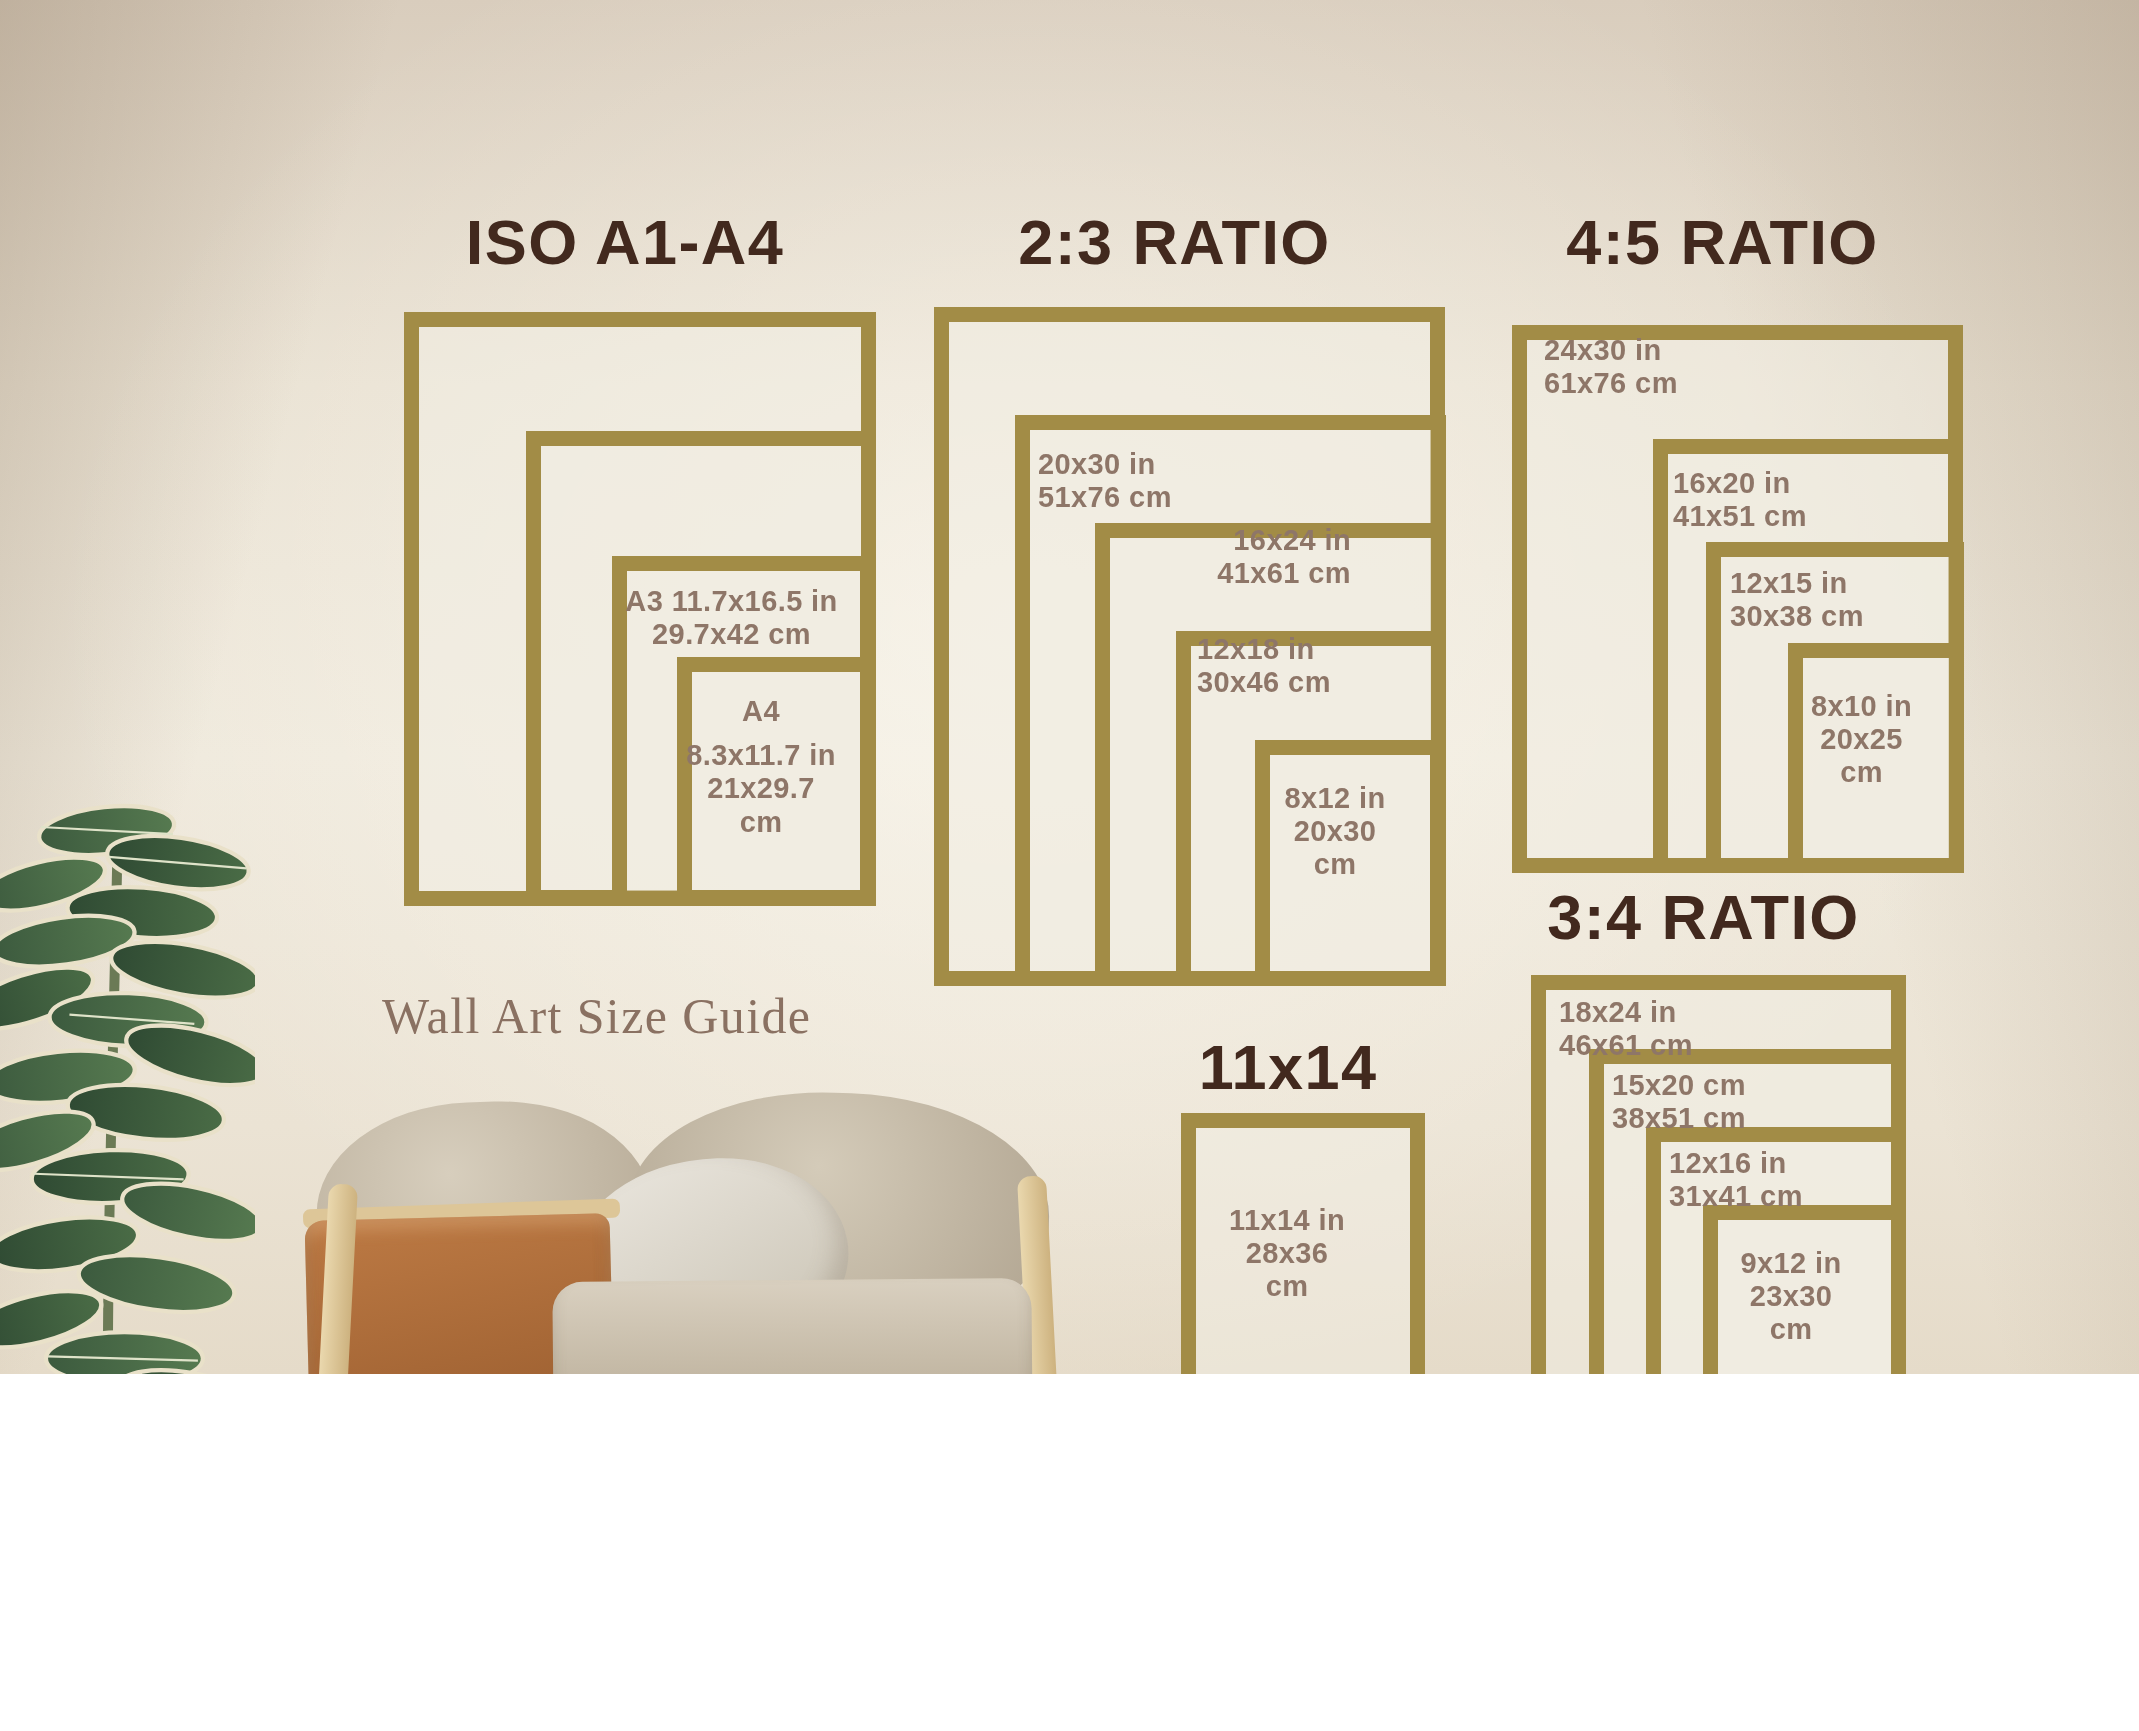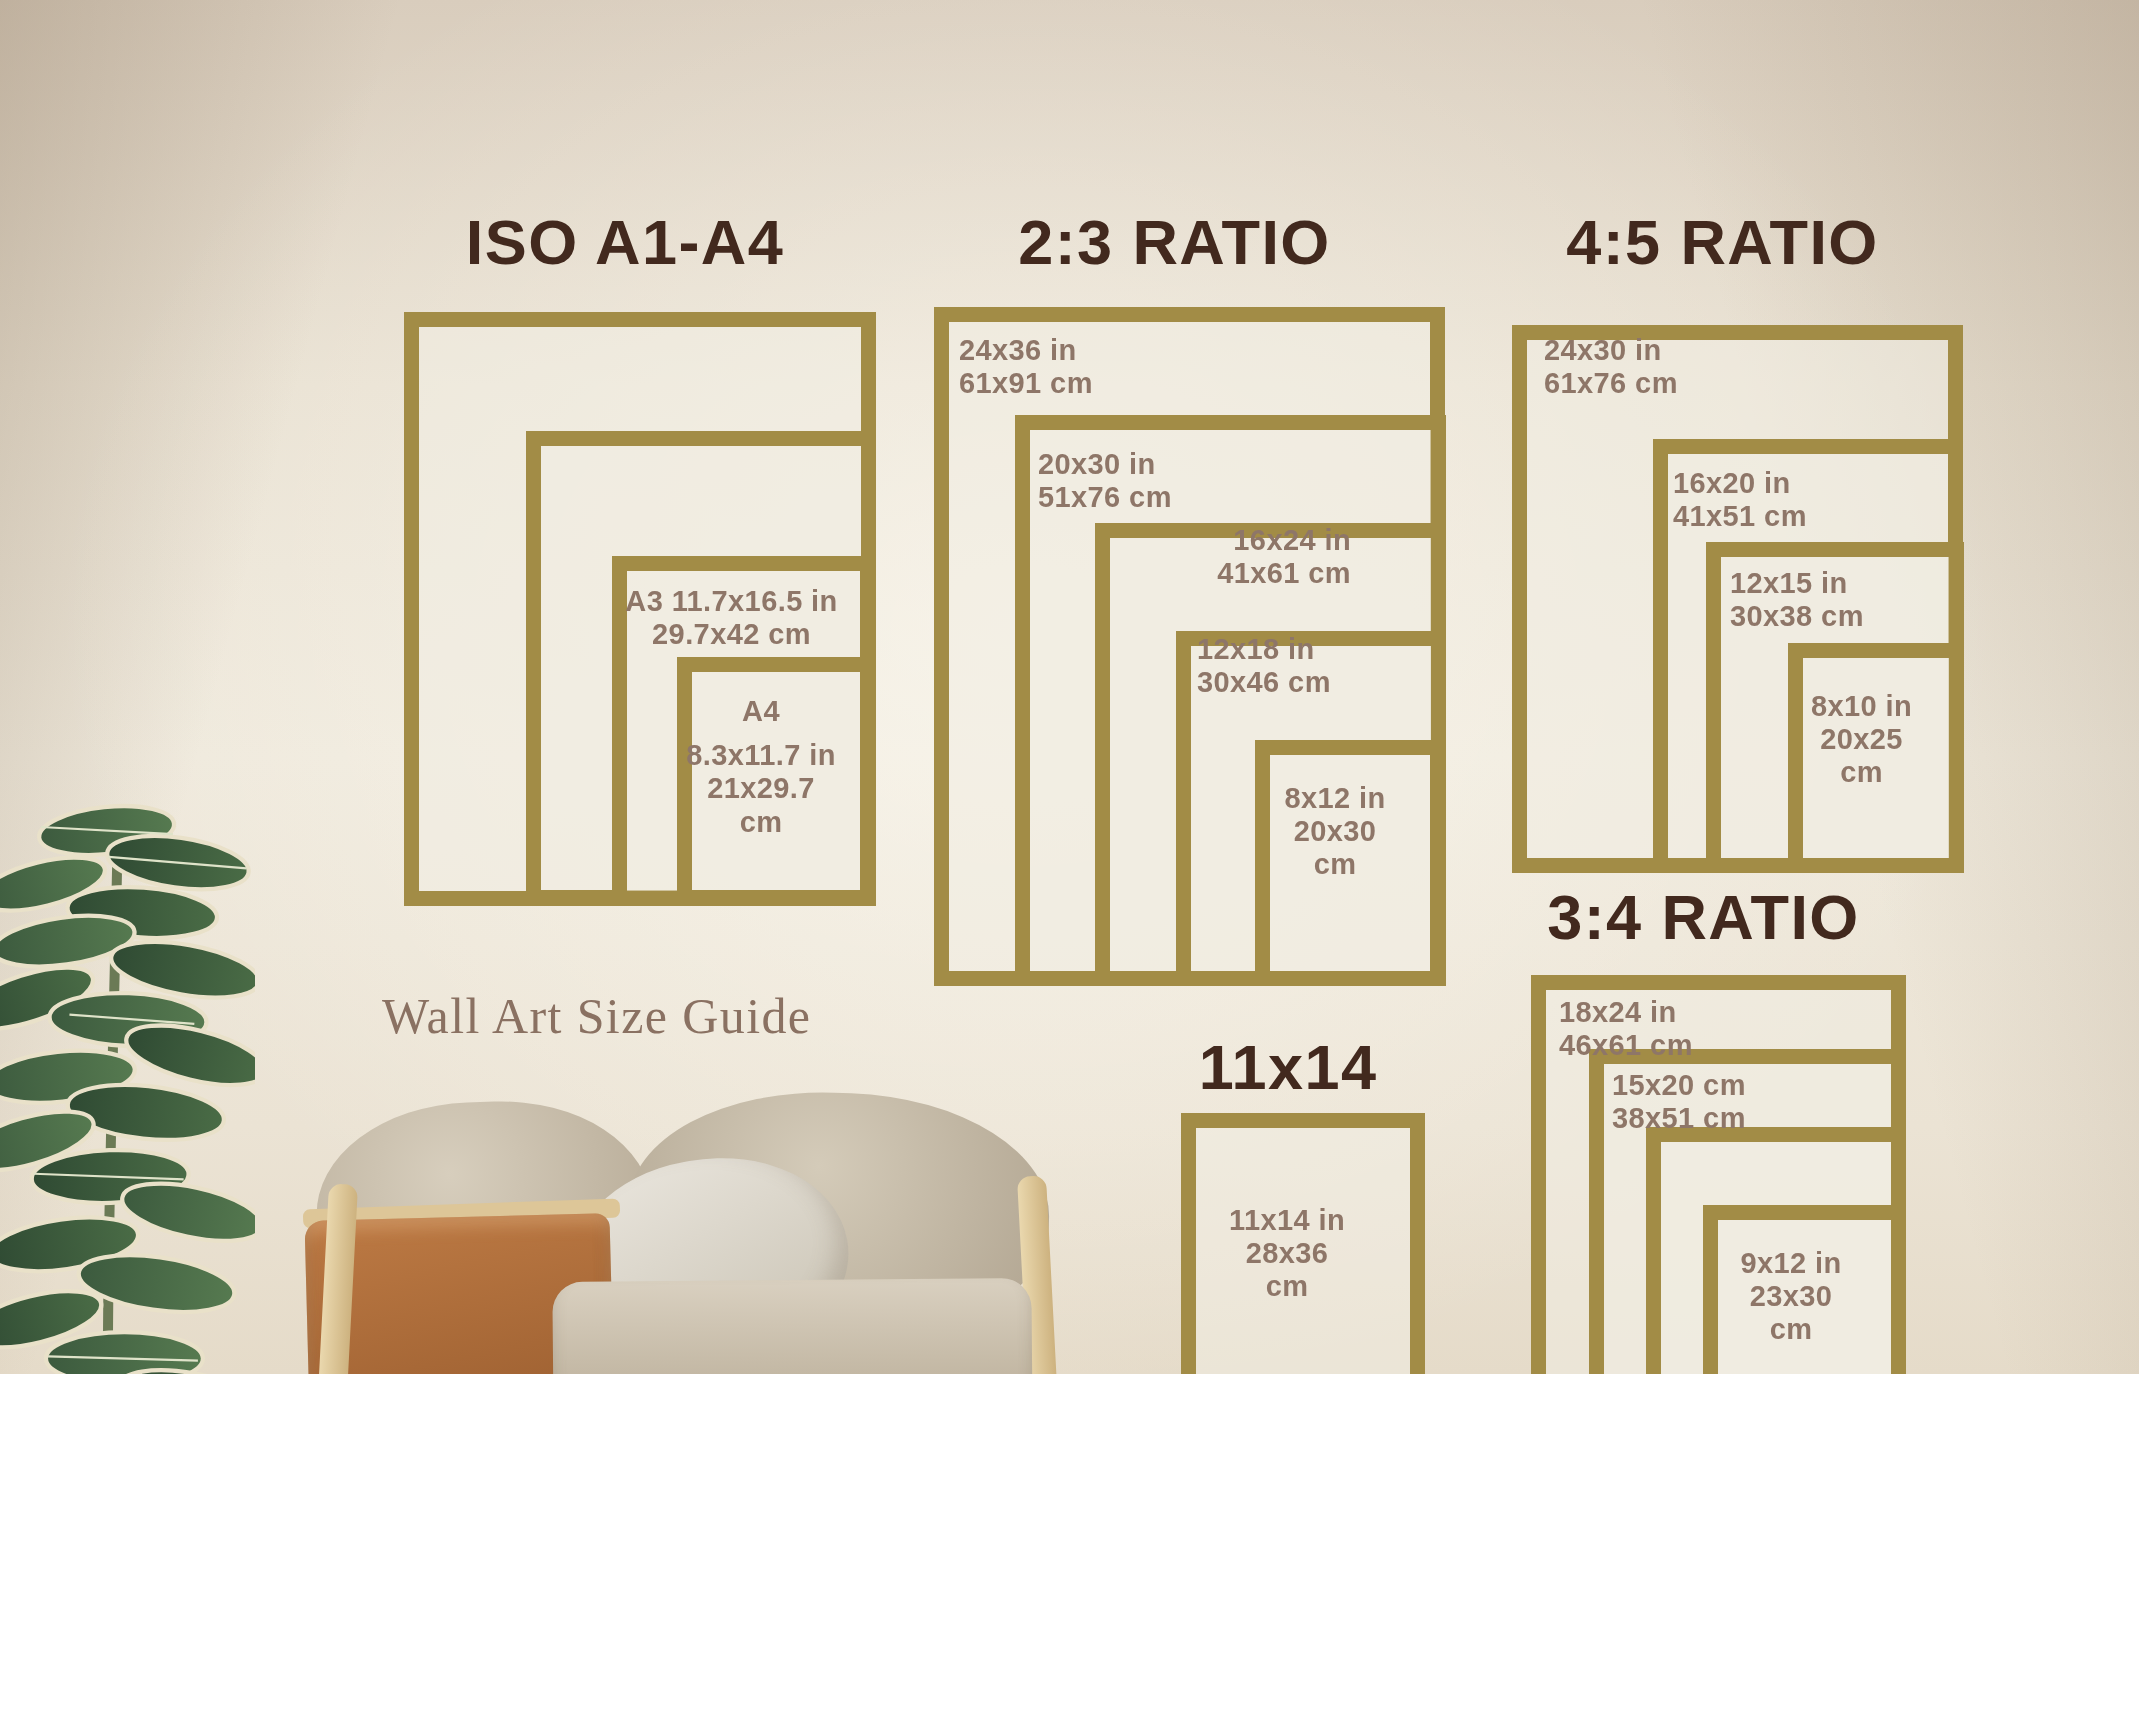--- a/index.html
+++ b/index.html
@@ -93,24 +93,20 @@
     <div class="line">21x29.7</div>
     <div class="line">cm</div>
   </div>
 
   <div class="section-title" style="left:934px;top:211px;width:481px">2:3 RATIO</div>
   <div class="gbox" style="left:934px;top:307px;width:481px;height:649px"></div>
   <div class="gbox" style="left:1015px;top:415px;width:401px;height:541px"></div>
   <div class="gbox" style="left:1095px;top:523px;width:321px;height:433px"></div>
   <div class="gbox" style="left:1176px;top:631px;width:240px;height:325px"></div>
   <div class="gbox" style="left:1255px;top:740px;width:160px;height:216px"></div>
-  <div class="label" style="left:959px;top:334px;width:235px;text-align:left">
-    <div class="line">24x36 in</div>
-    <div class="line">61x91 cm</div>
-  </div>
   <div class="label" style="left:1038px;top:448px;width:235px;text-align:left">
     <div class="line">20x30 in</div>
     <div class="line">51x76 cm</div>
   </div>
   <div class="label" style="left:1116px;top:524px;width:235px;text-align:right">
     <div class="line">16x24 in</div>
     <div class="line">41x61 cm</div>
   </div>
   <div class="label" style="left:1197px;top:633px;width:235px;text-align:left">
     <div class="line">12x18 in</div>
@@ -150,20 +146,24 @@
   <div class="gbox" style="left:1589px;top:1049px;width:287px;height:360px"></div>
   <div class="gbox" style="left:1646px;top:1127px;width:230px;height:282px"></div>
   <div class="gbox" style="left:1703px;top:1205px;width:173px;height:203px"></div>
   <div class="label" style="left:1559px;top:996px;width:228px;text-align:left">
     <div class="line">18x24 in</div>
     <div class="line">46x61 cm</div>
   </div>
   <div class="label" style="left:1612px;top:1069px;width:235px;text-align:left">
     <div class="line">15x20 cm</div>
     <div class="line">38x51 cm</div>
+  </div>
+  <div class="label" style="left:1669px;top:1147px;width:235px;text-align:left">
+    <div class="line">12x16 in</div>
+    <div class="line">31x41 cm</div>
   </div>
   <div class="label" style="left:1716px;top:1247px;width:150px">
     <div class="line">9x12 in</div>
     <div class="line">23x30</div>
     <div class="line">cm</div>
   </div>
 
   <div class="section-title" style="left:1181px;top:1036px;width:214px">11x14</div>
   <div class="gbox" style="left:1181px;top:1113px;width:214px;height:257px"></div>
   <div class="label" style="left:1205px;top:1204px;width:164px">

